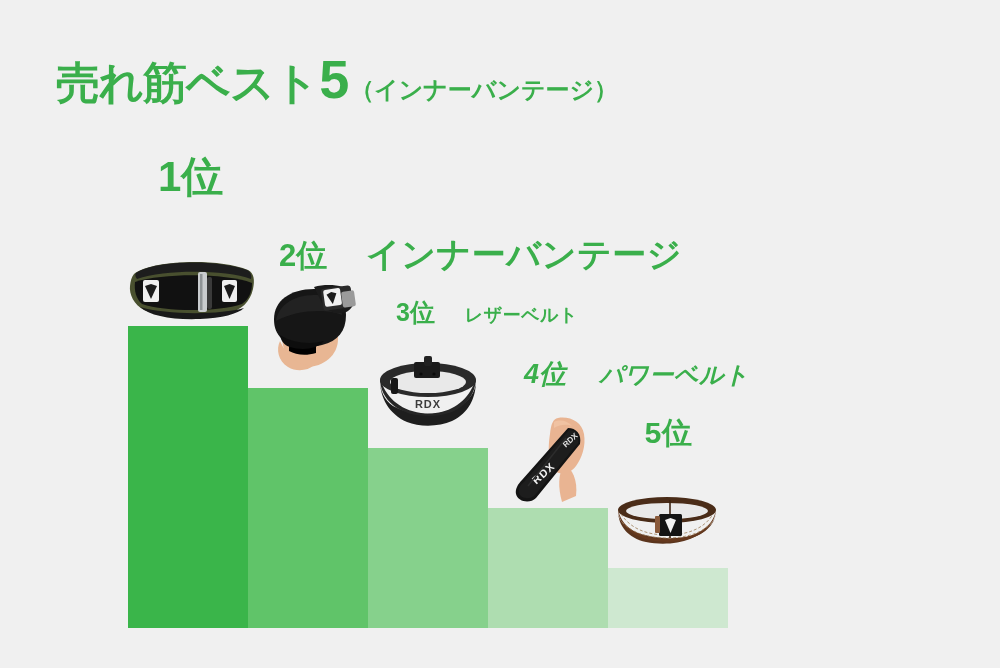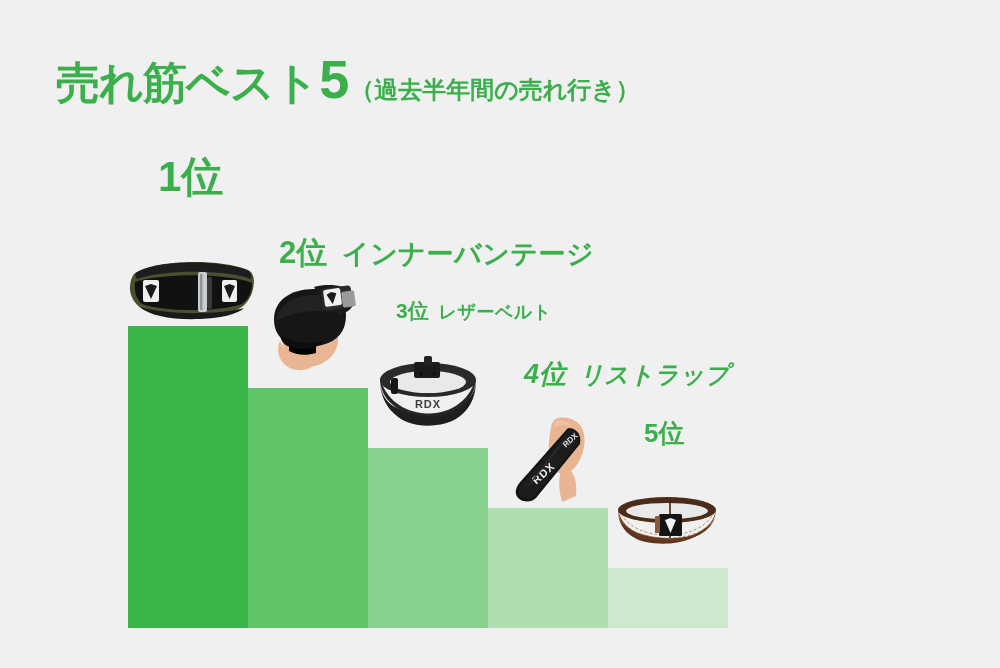--- a/index.html
+++ b/index.html
@@ -68,59 +68,60 @@
   }
 
   
   .rank-label {
     position: absolute;
     display: flex;
     align-items: baseline;
     white-space: nowrap;
     color: #3aaf4b;
     font-weight: bold;
+    gap: 20px;
   }
   .rank-pos { line-height: 1; }
   .rank-name { line-height: 1; margin-left: 0.55em; letter-spacing: 0.5px; }
 
   .rank-1 { left: 158px; top: 156px; }
   .rank-1 .rank-pos  { font-size: 42px; }
   .rank-1 .rank-name { font-size: 40px; }
 
   .rank-2 { left: 279px; top: 237px; text-align: right; }
   .rank-2 .rank-pos  { font-size: 31px; }
-  .rank-2 .rank-name { font-size: 27px; }
+  .rank-2 .rank-name { font-size: 34px; }
 
   .rank-3 { left: 396px; top: 300px; }
-  .rank-3 .rank-pos  { font-size: 21px; }
+  .rank-3 .rank-pos  { font-size: 25px; }
   .rank-3 .rank-name { font-size: 18px; }
 
   .rank-4 { left: 524px; top: 361px; font-style: italic; }
   .rank-4 .rank-pos  { font-size: 27px; }
   .rank-4 .rank-name { font-size: 24px; }
 
   .rank-5 { left: 644px; top: 420px; }
-  .rank-5 .rank-pos  { font-size: 26px; }
+  .rank-5 .rank-pos  { font-size: 30px; font-family: Liberation Mono, monospace; }
   .rank-5 .rank-name { font-size: 23px; }
 
   
   .product {
     position: absolute;
   }
   .product svg { display: block; }
 </style>
 </head>
 <body>
 
 <div class="stage">
 
   <div class="title-block">
     <span class="title-main">売れ筋ベスト</span>
     <span class="title-num">5</span>
-    <span class="title-sub">（過去半年間の売れ行き）</span>
+    <span class="title-sub">（インナーバンテージ）</span>
   </div>
 
   <div class="bars">
     <div class="bar" style="left:0px;   height:302px; background:#3ab54a;"></div>
     <div class="bar" style="left:120px; height:240px; background:#60c469;"></div>
     <div class="bar" style="left:240px; height:180px; background:#86d18c;"></div>
     <div class="bar" style="left:360px; height:120px; background:#aeddb0;"></div>
     <div class="bar" style="left:480px; height:60px;  background:#cee8d0;"></div>
   </div>
 
@@ -130,21 +131,21 @@
   <div class="rank-label rank-2">
     <span class="rank-pos">2位</span>
     <span class="rank-name">インナーバンテージ</span>
   </div>
   <div class="rank-label rank-3">
     <span class="rank-pos">3位</span>
     <span class="rank-name">レザーベルト</span>
   </div>
   <div class="rank-label rank-4">
     <span class="rank-pos">4位</span>
-    <span class="rank-name">リストラップ</span>
+    <span class="rank-name">パワーベルト</span>
   </div>
   <div class="rank-label rank-5">
     <span class="rank-pos">5位</span>
   </div>
 
   <div class="product" style="left:122px; top:244px; width:140px; height:86px;">
     <svg width="140" height="86" viewBox="0 0 140 86">
       <g>
 
         <path d="M12,30 C30,16 96,14 126,26 C132,29 133,36 131,45 C128,58 120,66 104,70

